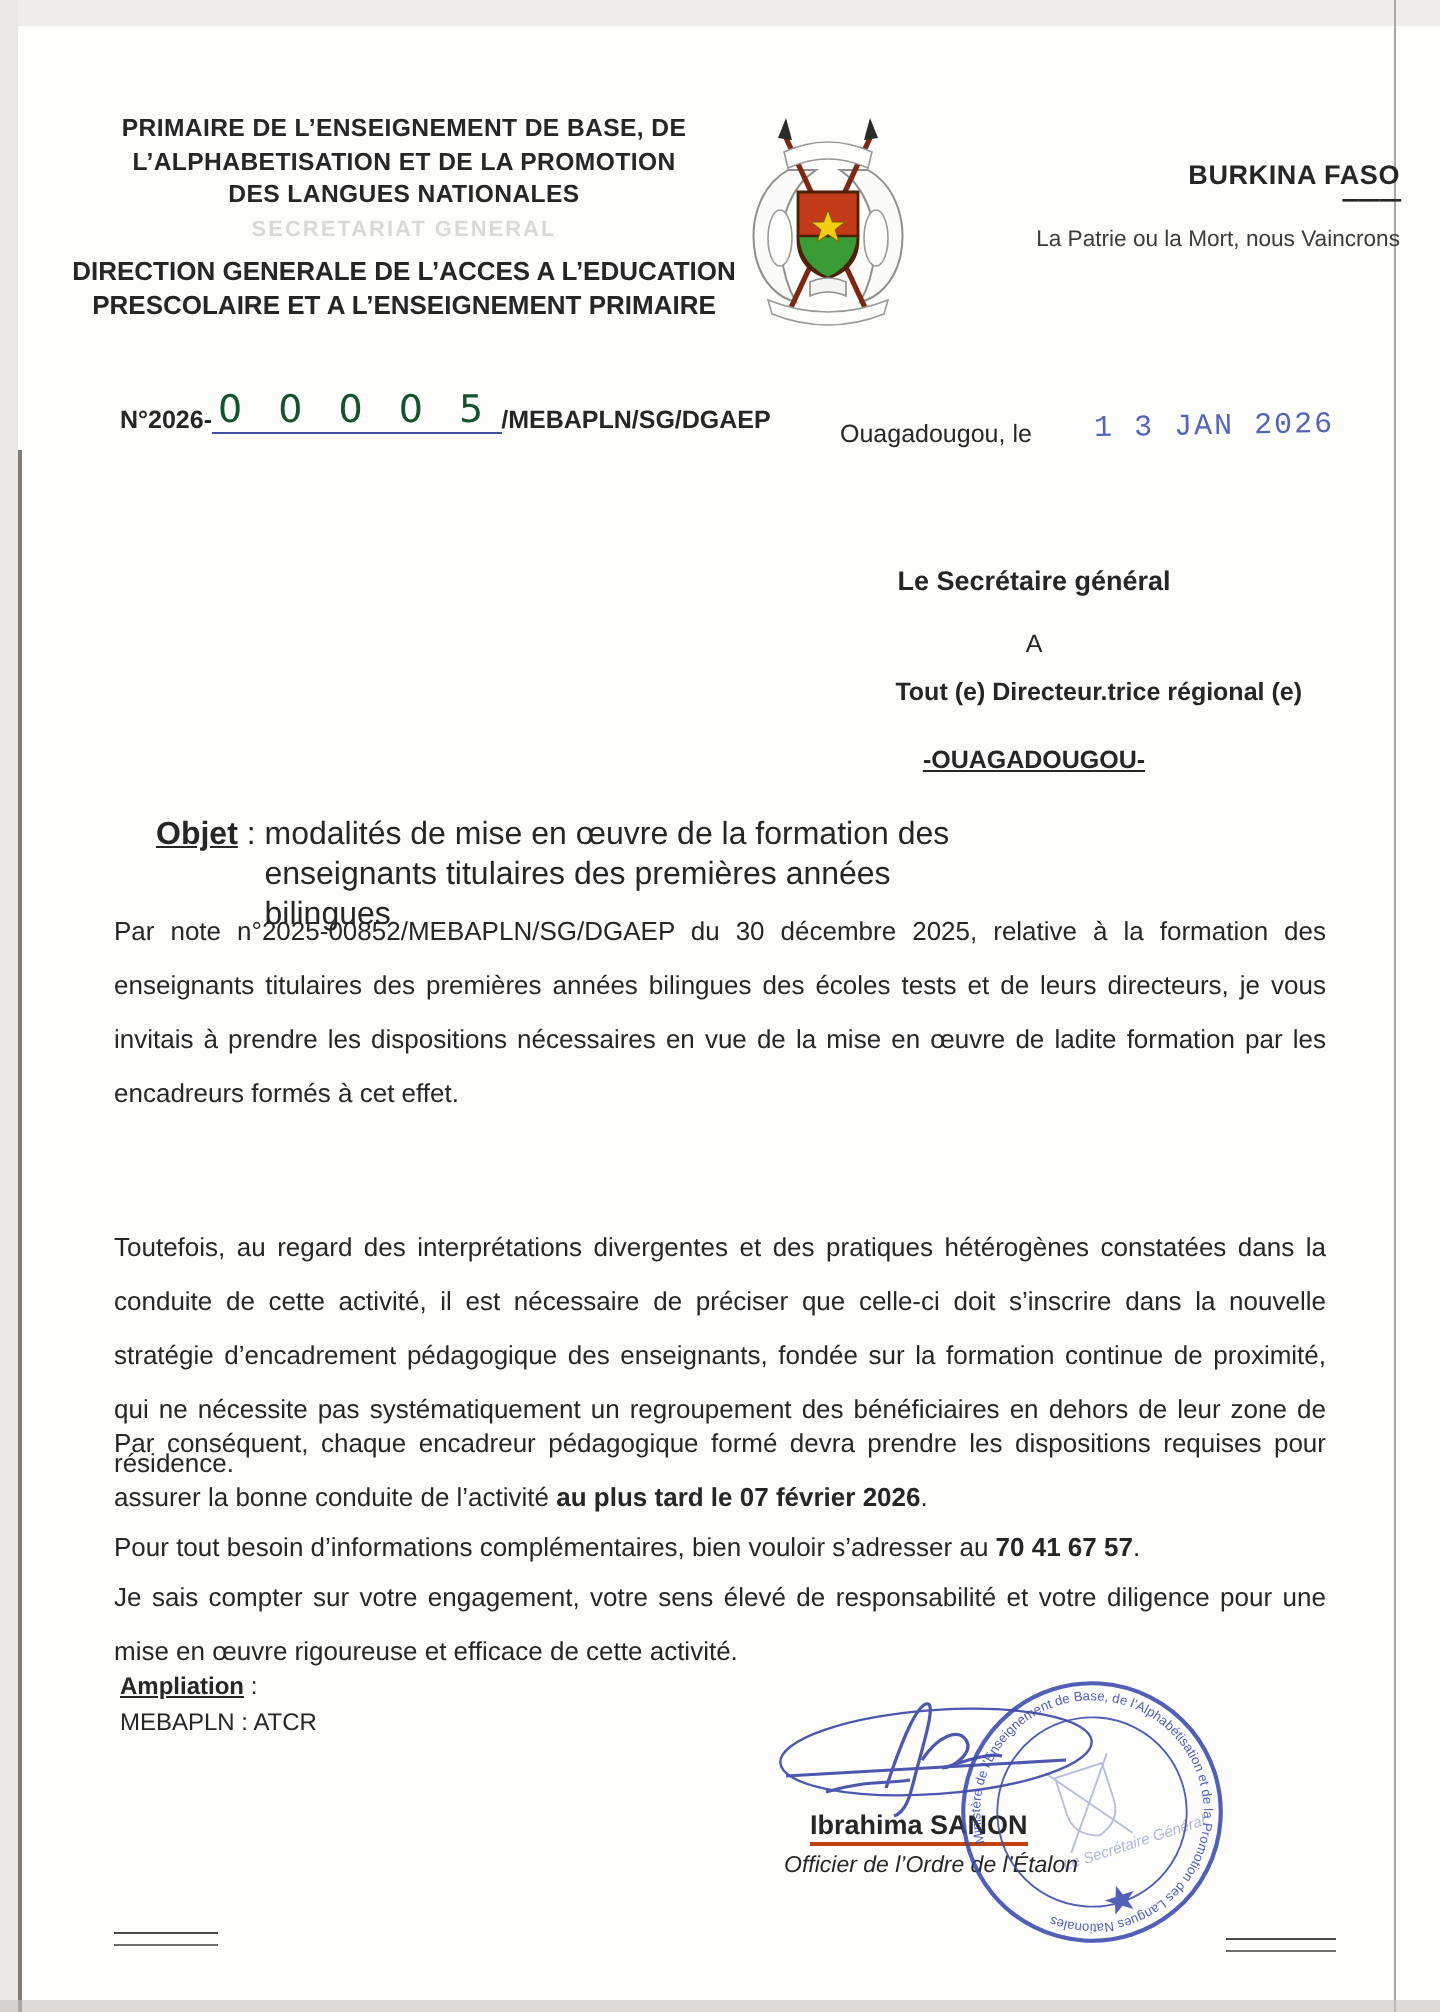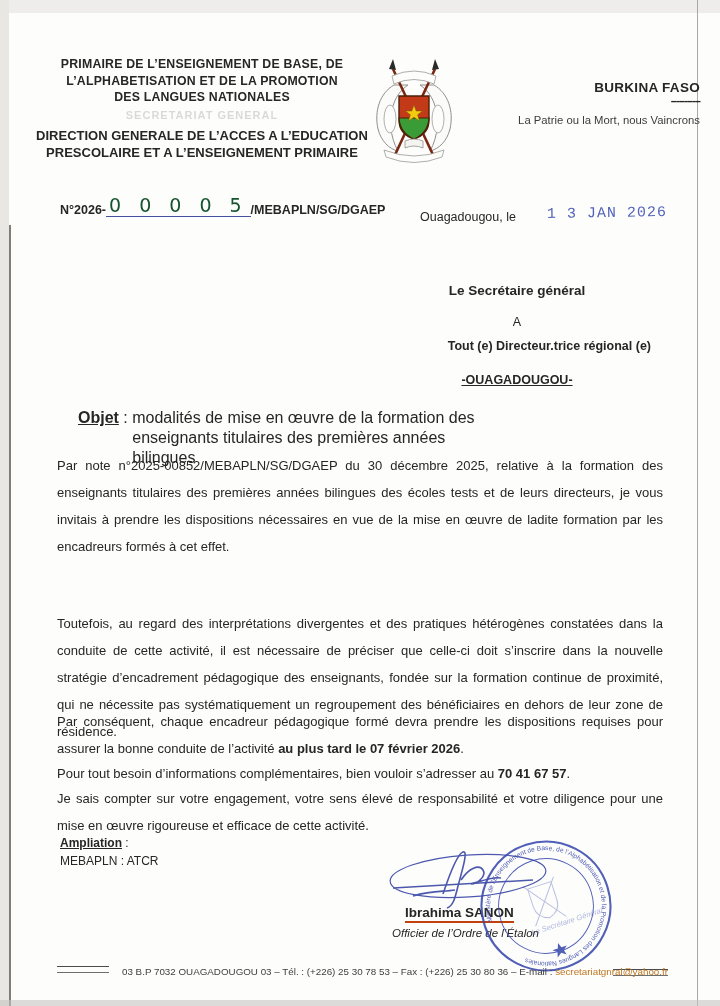--- a/index.html
+++ b/index.html
@@ -180,17 +180,14 @@
         <line x1="58" y1="92" x2="92" y2="48"></line>
         <line x1="92" y1="92" x2="58" y2="48"></line>
       </g>
       <text x="52" y="100" font-size="8" fill="#3a4aad" stroke="none" opacity=".45" font-style="italic" font-family="Liberation Sans, sans-serif">Le Secrétaire Général</text>
       <polygon points="75,116 77,121.5 83,121.5 78.5,125 80,130.5 75,127 70,130.5 71.5,125 67,121.5 73,121.5" fill="#3a4aad" stroke="none"></polygon>
     </g>
   </svg>
 
   <div class="abs dline dline-left"></div>
   <div class="abs dline dline-right"></div>
-  <div class="abs footer-text">
-    <span>03 B.P 7032 OUAGADOUGOU 03 – Tél. : (+226) 25 30 78 53 – Fax : (+226) 25 30 80 36 – E-mail : </span><span class="footer-email">secretariatgnral@yahoo.fr</span>
-  </div>
 
 </div>
 
 </body></html>

